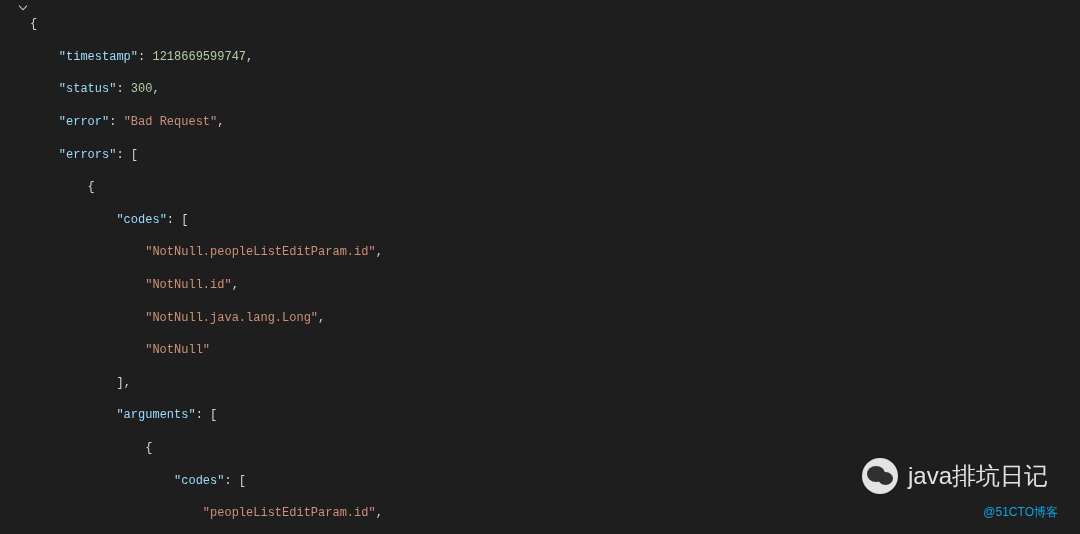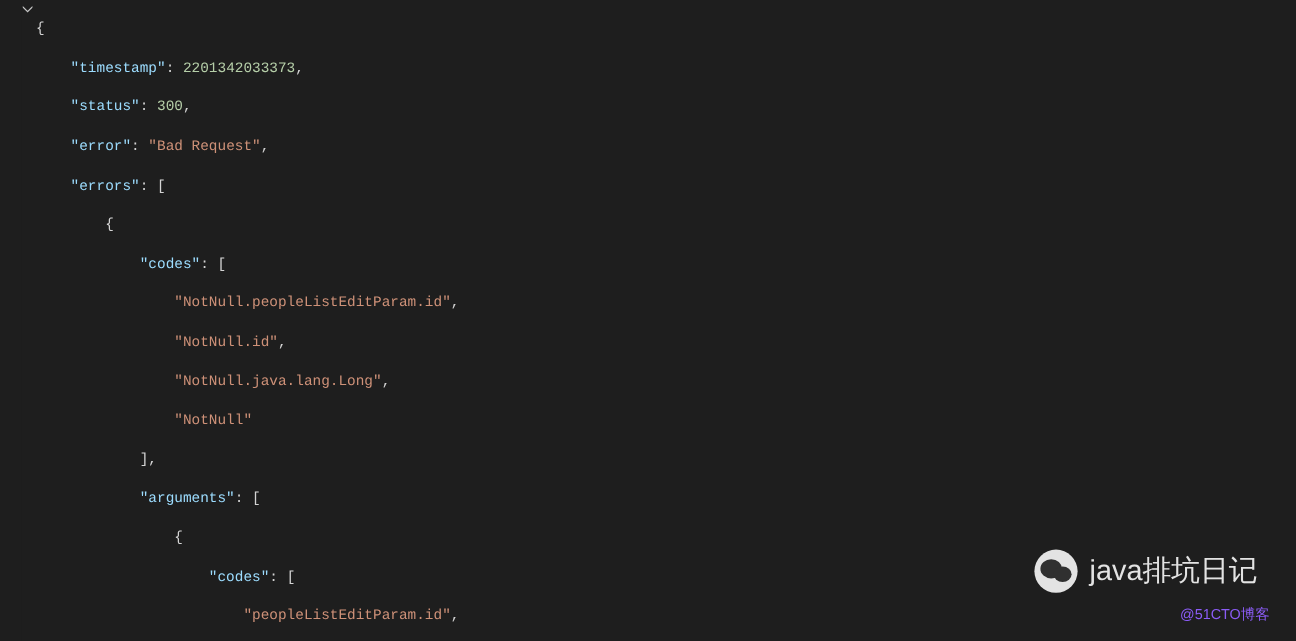--- a/index.html
+++ b/index.html
@@ -61,39 +61,39 @@
   position: relative;
 }
 .wmbubble { position:absolute; border-radius:50%; background:#333; }
 .wmtext {
   color: #fff; font-family: "Microsoft YaHei", sans-serif;
   font-size: 24px; font-weight: 500;
 }
 .sig {
   position: absolute;
   right: 22px; bottom: 14px;
-  color: #8b5cf6;
+  color: #0ea5e9;
   font-family: "Microsoft YaHei", sans-serif;
   font-size: 12px;
 }
 </style>
 </head>
 <body>
 
 <div class="gutter"></div>
 
 <div class="chev">
   <svg viewBox="0 0 10 10">
       <path d="M1 2 L5 6 L9 2 L9 3.5 L5 7.5 L1 3.5 Z"></path>
     </svg>
 </div>
 
 <div class="code">
 <div class="row"><span class="pun">{</span></div>
-<div class="row">    <span class="key">"timestamp"</span><span class="pun">: </span><span class="num">2201342033373</span><span class="pun">,</span></div>
+<div class="row">    <span class="key">"timestamp"</span><span class="pun">: </span><span class="num">1218669599747</span><span class="pun">,</span></div>
 <div class="row">    <span class="key">"status"</span><span class="pun">: </span><span class="num">300</span><span class="pun">,</span></div>
 <div class="row">    <span class="key">"error"</span><span class="pun">: </span><span class="str">"Bad Request"</span><span class="pun">,</span></div>
 <div class="row">    <span class="key">"errors"</span><span class="pun">: </span><span class="pun">[</span></div>
 <div class="row">        <span class="pun">{</span></div>
 <div class="row">            <span class="key">"codes"</span><span class="pun">: </span><span class="pun">[</span></div>
 <div class="row">                <span class="str">"NotNull.peopleListEditParam.id"</span><span class="pun">,</span></div>
 <div class="row">                <span class="str">"NotNull.id"</span><span class="pun">,</span></div>
 <div class="row">                <span class="str">"NotNull.java.lang.Long"</span><span class="pun">,</span></div>
 <div class="row">                <span class="str">"NotNull"</span></div>
 <div class="row">            <span class="pun">]</span><span class="pun">,</span></div>

